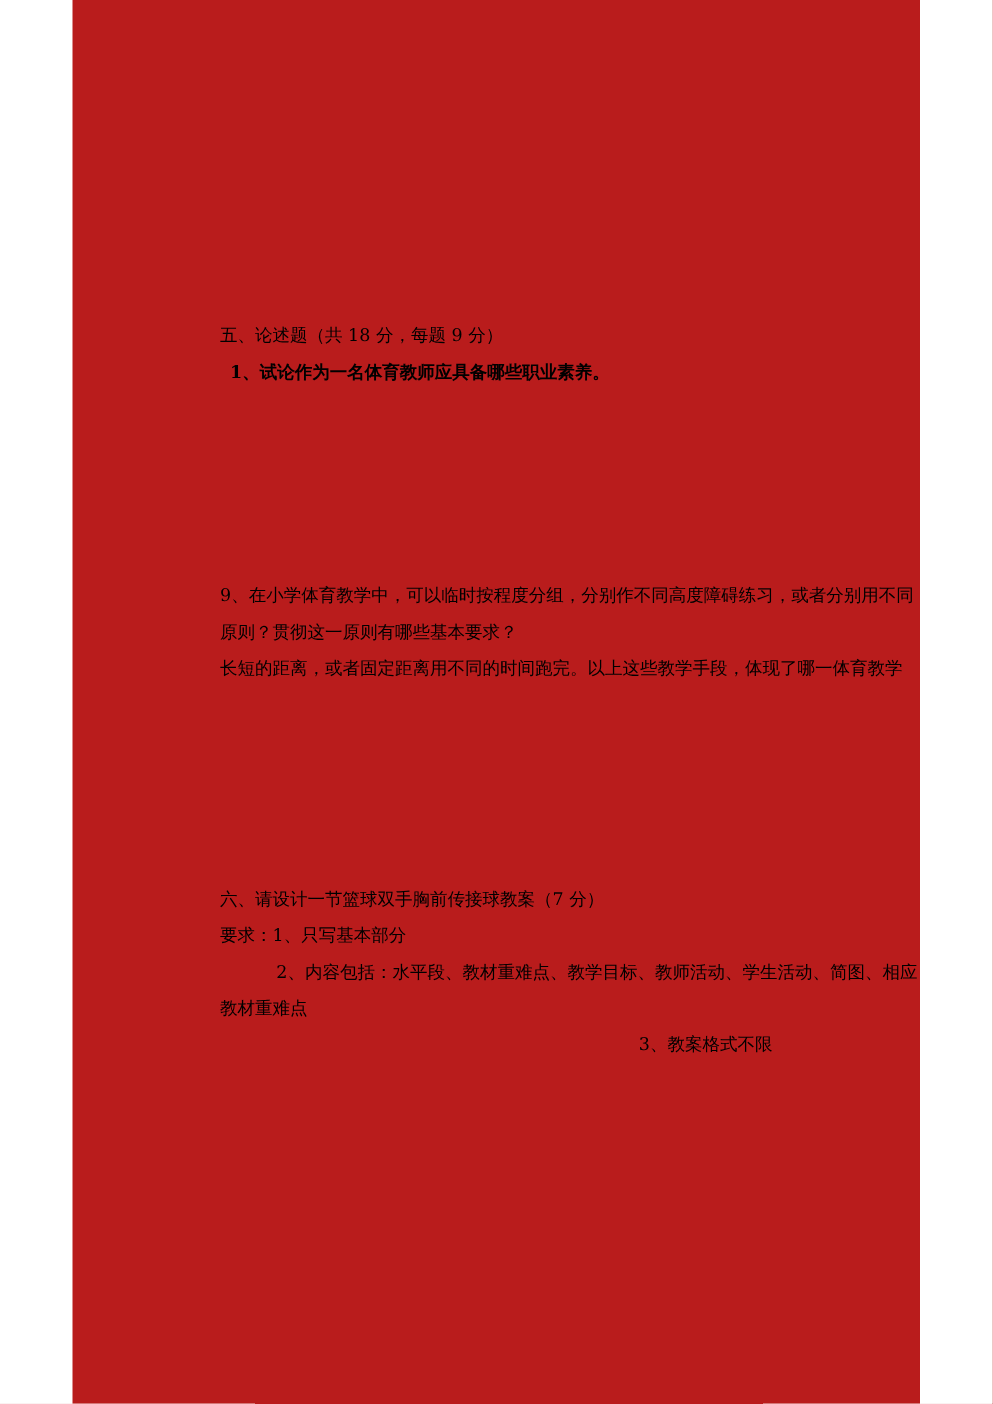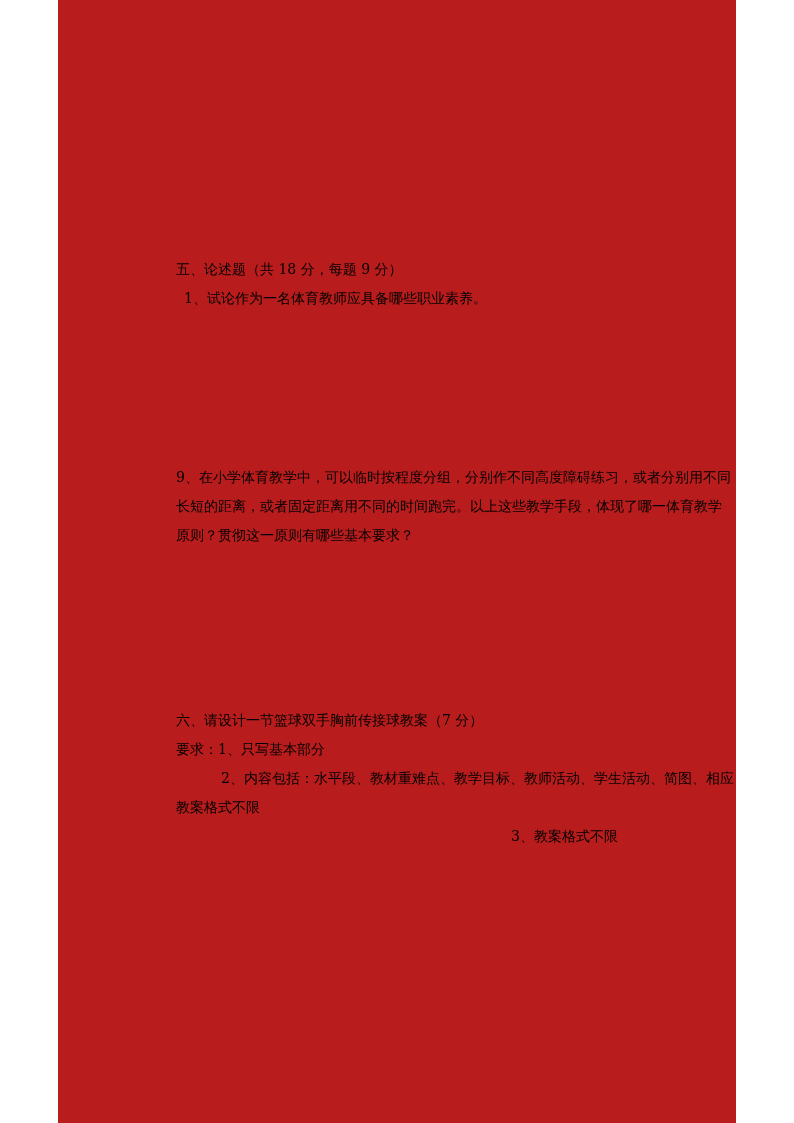--- a/index.html
+++ b/index.html
@@ -22,20 +22,21 @@
     color: #000000;
   }
   .line {
     white-space: nowrap;
   }
   .wrap-line {
     white-space: nowrap;
   }
   .indent-half {
     text-indent: 8px;
+    font-weight: bold;
   }
   .indent-3char {
     text-indent: 45px;
     text-align: right;
   }
   .answer-space-lg {
     height: 150px;
   }
   .answer-space-lg2 {
     height: 156px;
@@ -47,30 +48,30 @@
 <div class="page">
 
   <div class="line">五、论述题（共 18 分，每题 9 分）</div>
 
   <div class="line indent-half">1、试论作为一名体育教师应具备哪些职业素养。</div>
 
   <div class="answer-space-lg"></div>
 
   <div>
     <div class="wrap-line">9、在小学体育教学中，可以临时按程度分组，分别作不同高度障碍练习，或者分别用不同</div>
+    <div class="wrap-line">原则？贯彻这一原则有哪些基本要求？</div>
     <div class="wrap-line">长短的距离，或者固定距离用不同的时间跑完。以上这些教学手段，体现了哪一体育教学</div>
-    <div class="wrap-line">原则？贯彻这一原则有哪些基本要求？</div>
   </div>
 
   <div class="answer-space-lg2"></div>
 
   <div class="line">六、请设计一节篮球双手胸前传接球教案（7 分）</div>
 
   <div class="line">要求：1、只写基本部分</div>
 
   <div>
     <div class="wrap-line indent-3char">2、内容包括：水平段、教材重难点、教学目标、教师活动、学生活动、简图、相应</div>
-    <div class="wrap-line">教案格式不限</div>
+    <div class="wrap-line">教材重难点</div>
   </div>
 
   <div class="line indent-3char">3、教案格式不限</div>
 
 </div>
 
 </body></html>

